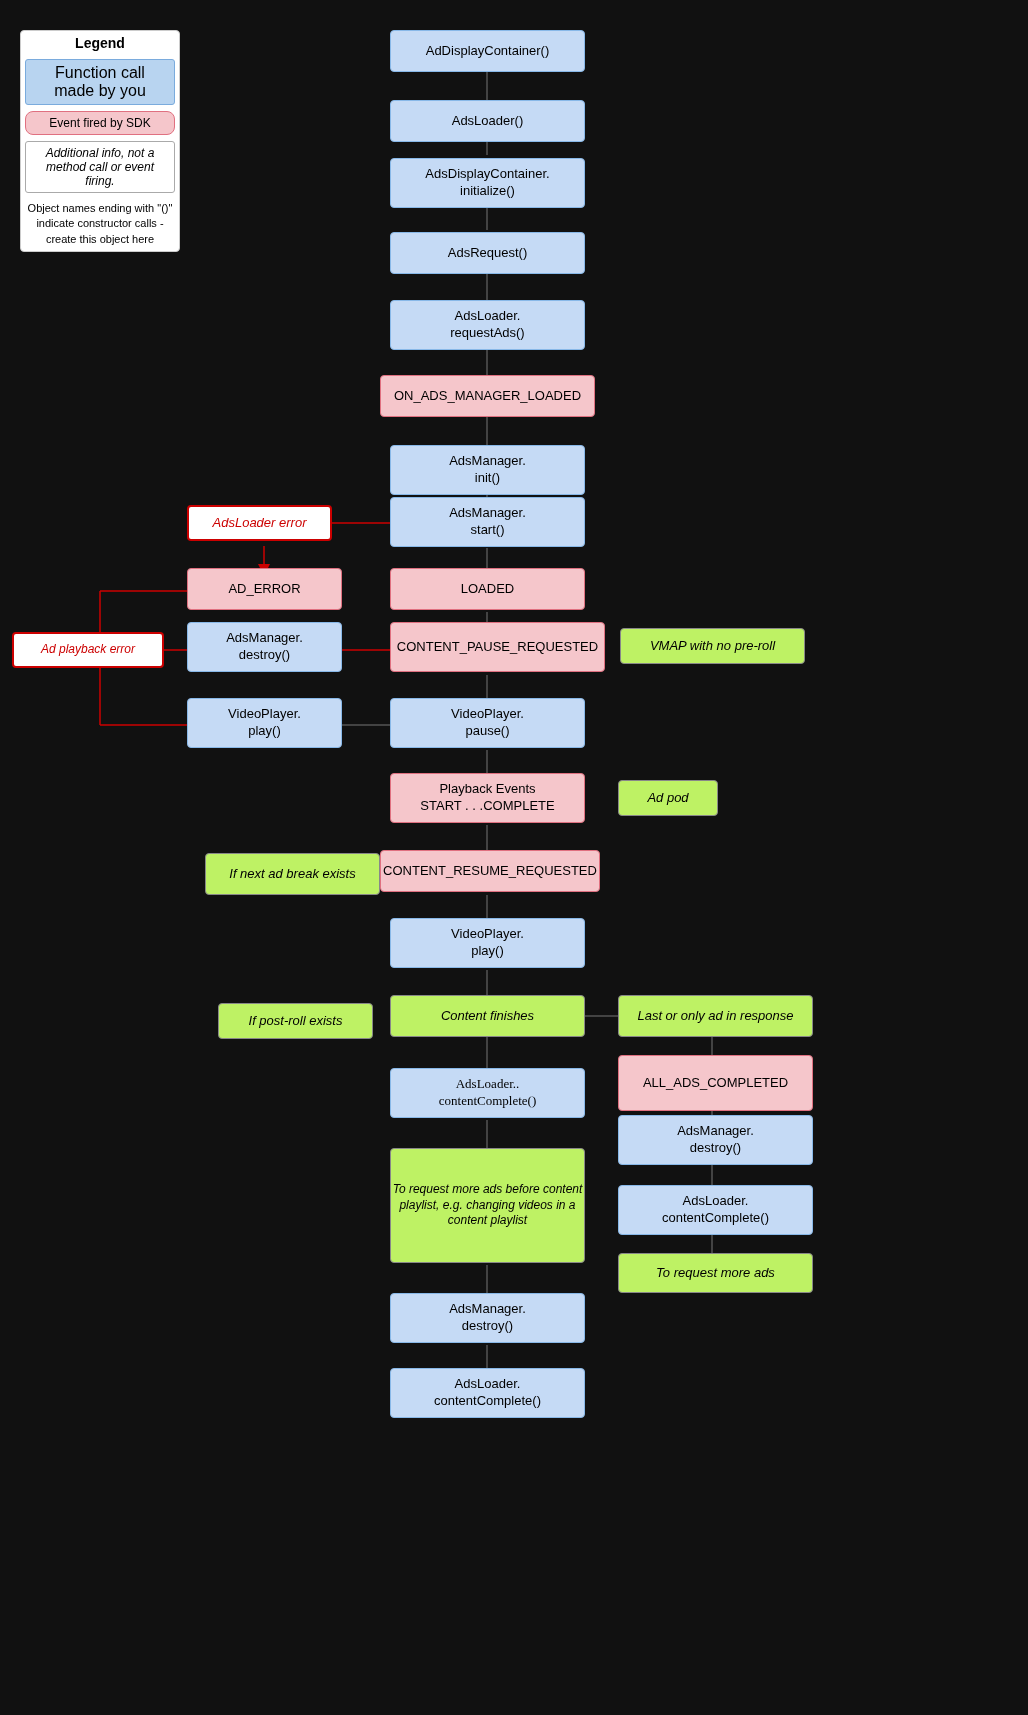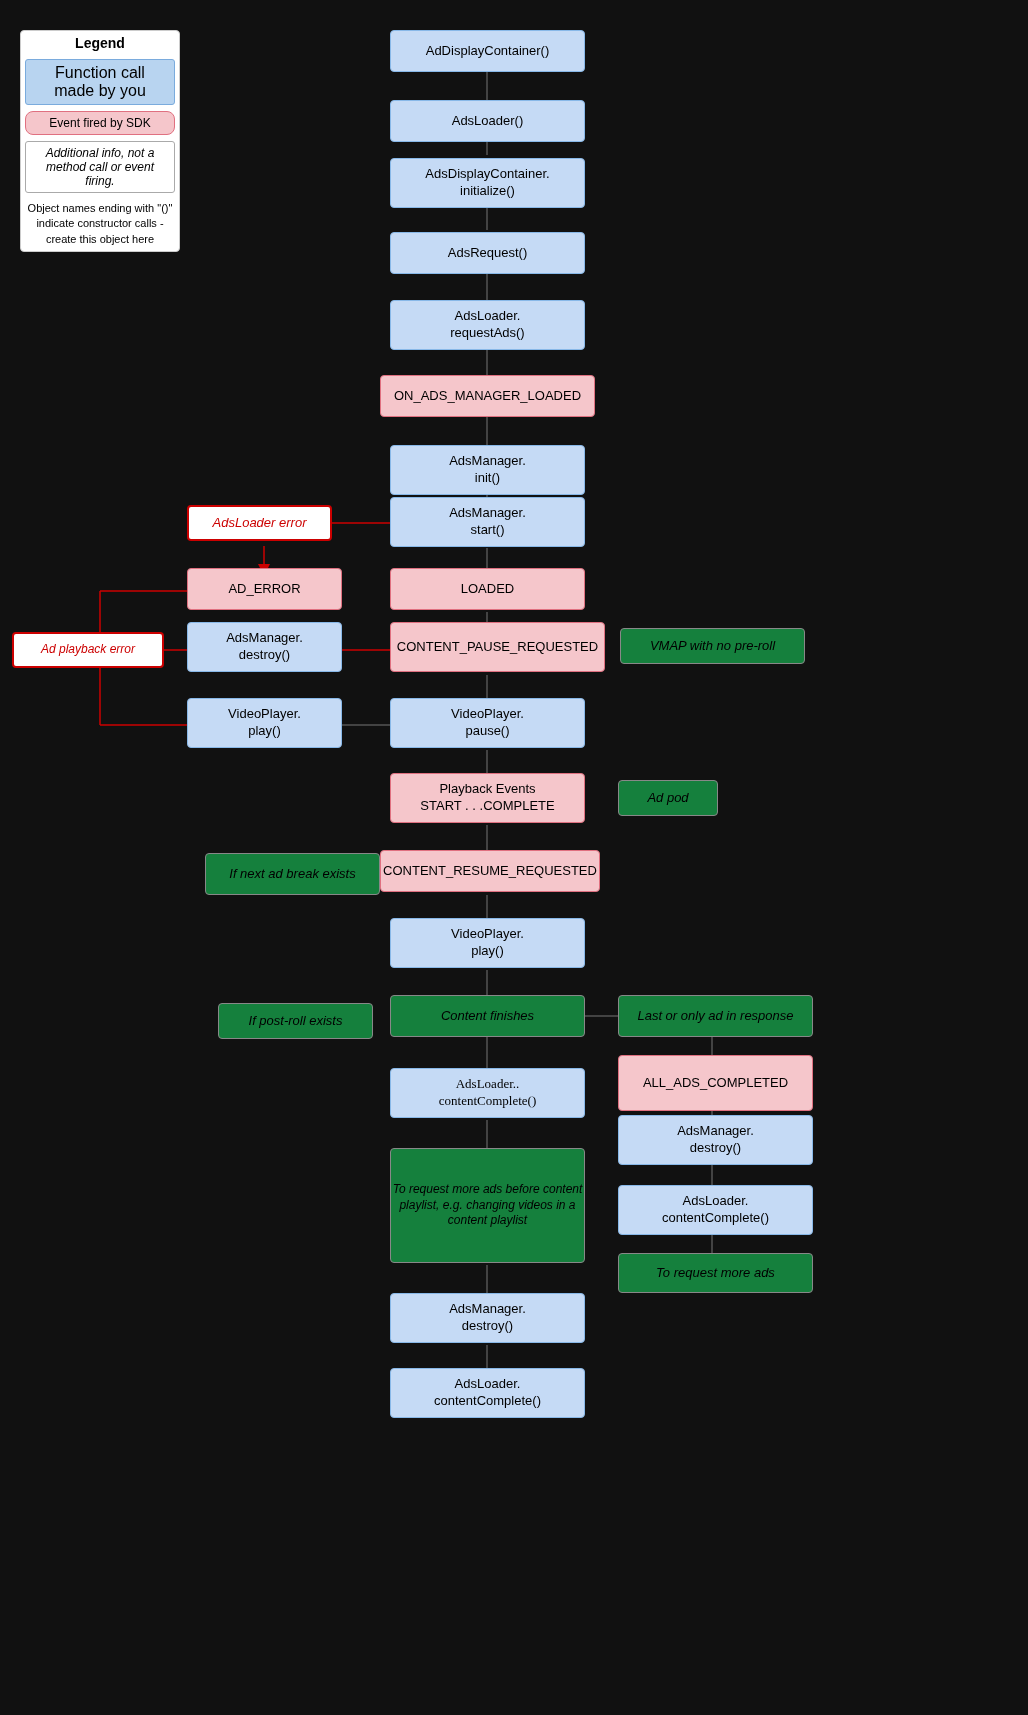--- a/index.html
+++ b/index.html
@@ -90,21 +90,21 @@
       background: #c5daf5;
       border: 1px solid #88b8e8;
       color: #000;
     }
     .box-pink {
       background: #f5c6cb;
       border: 1px solid #e07080;
       color: #000;
     }
     .box-white {
-      background: #15803d;
+      background: #bef264;
       border: 1px solid #888;
       color: #000;
       font-style: italic;
     }
     .box-white-red {
       background: white;
       border: 2px solid #cc0000;
       color: #cc0000;
       font-style: italic;
     }

